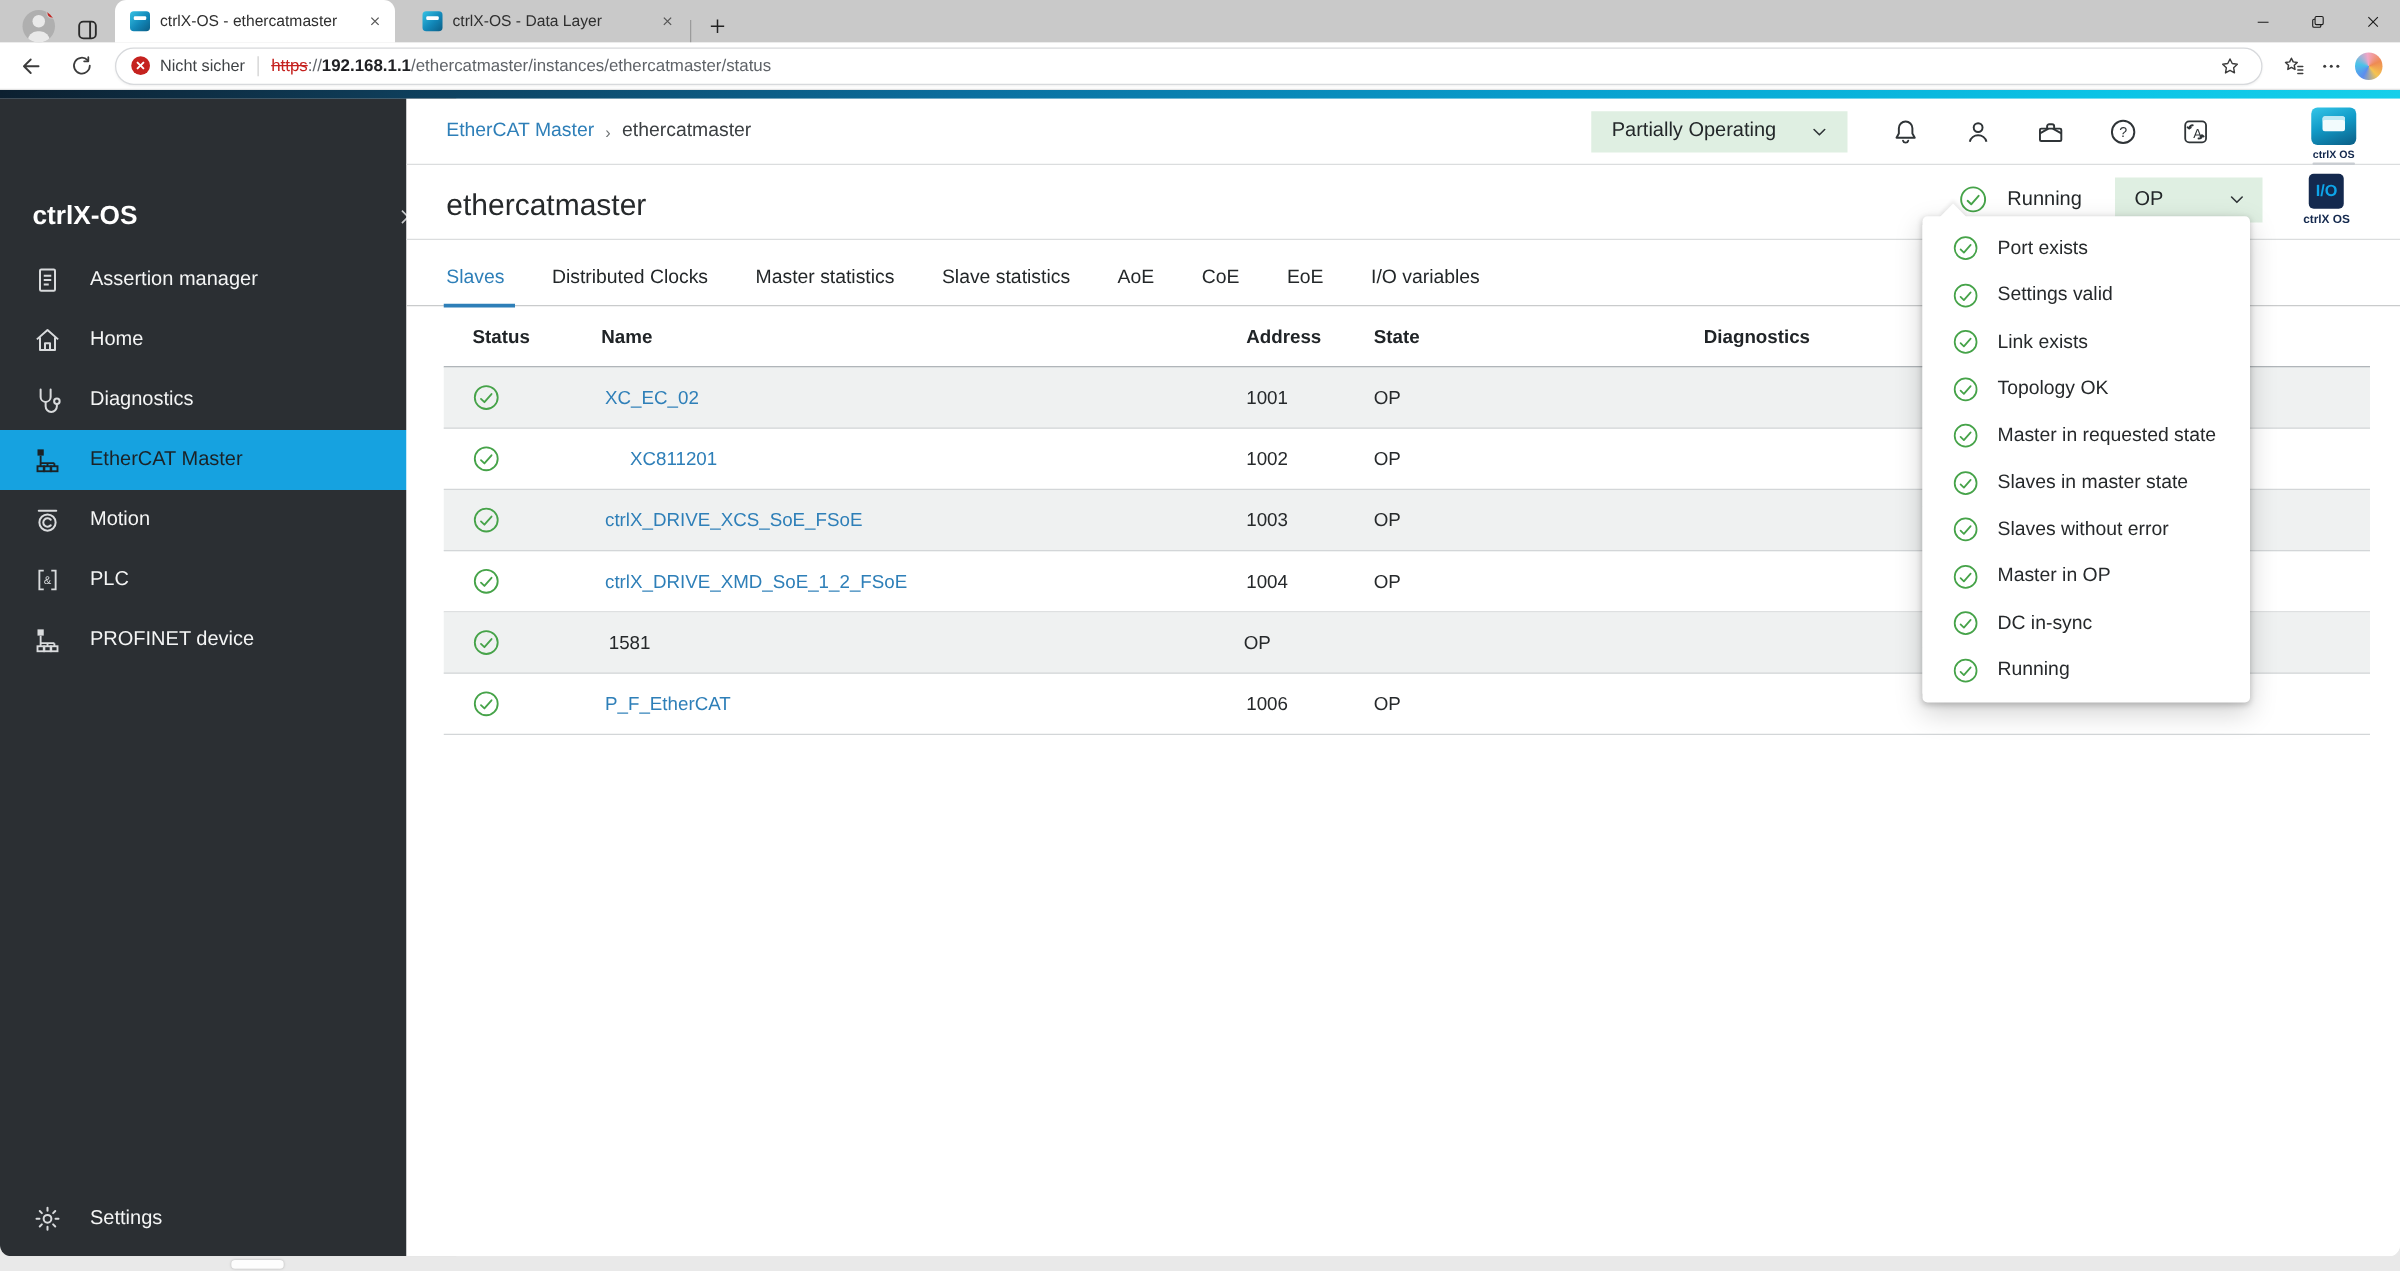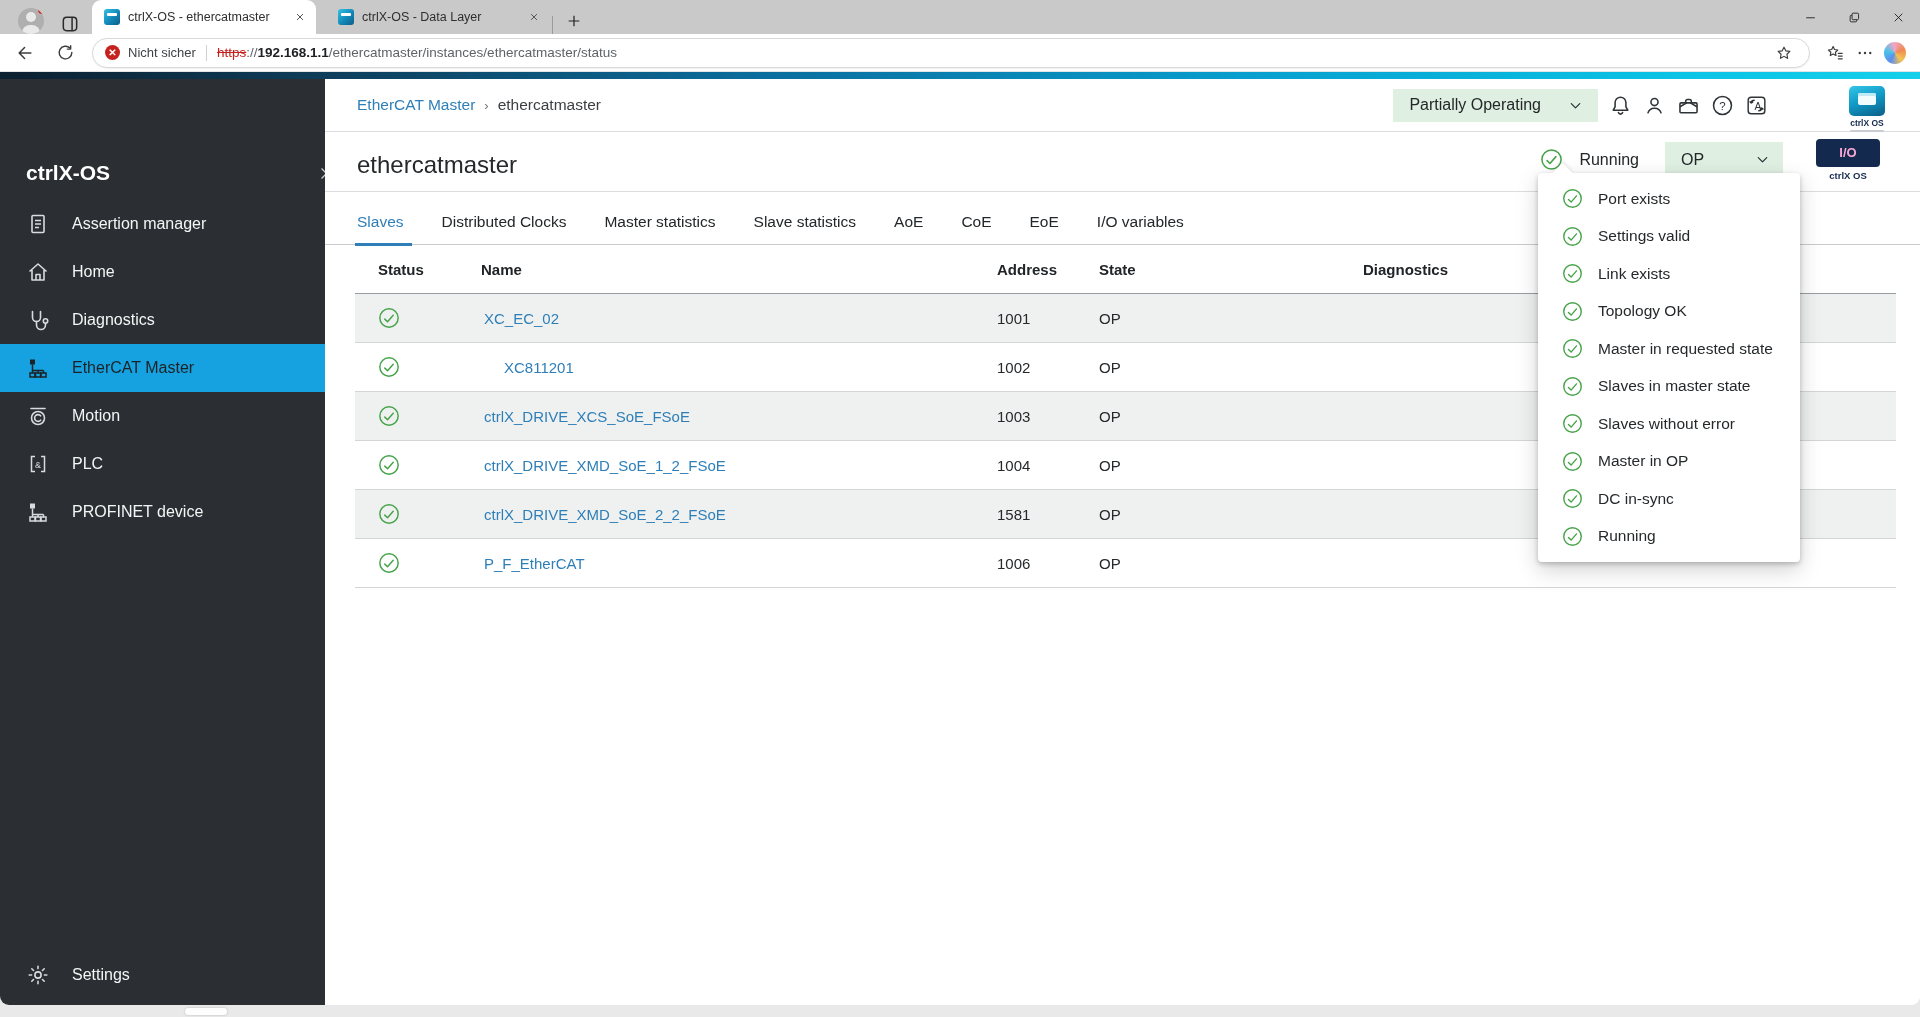--- a/index.html
+++ b/index.html
@@ -66,21 +66,21 @@
   .nav-chevron{margin-left:auto;color:#C9CCCE}
   .sidebar-footer{position:absolute;left:0;bottom:6px;width:100%}
 
   
   .main{position:absolute;top:7px;left:325px;right:0;height:926px;background:#fff}
   .breadcrumb-row{position:absolute;top:0;left:0;right:0;height:53px;border-bottom:1px solid #DBDDDE;
     display:flex;align-items:center;padding:0 150px 0 32px}
   .crumb-link{font-size:15.5px;color:#2E7FB8;text-decoration:none;cursor:pointer}
   .crumb-sep{color:#707476;font-size:13px;margin:0 9px}
   .crumb-current{font-size:15.5px;color:#3C4043}
-  .header-actions{margin-left:auto;display:flex;align-items:center;gap:7px}
+  .header-actions{margin-left:auto;display:flex;align-items:center;gap:31px}
   .status-pill{height:33px;background:#DFEFE2;display:flex;align-items:center;gap:26px;
     padding:0 14px 0 16px;font-size:16px;color:#232729;cursor:pointer;margin-right:2px}
   .hicon{width:27px;height:27px;display:flex;align-items:center;justify-content:center;color:#2F3437;cursor:pointer}
   .logo-tile-group{position:absolute;right:34px;top:7px;width:38px;text-align:center;cursor:pointer}
   .logo-tile{width:36px;height:30px;margin:0 auto;border-radius:5px;position:relative;
     background:linear-gradient(160deg,#35C6E8 0%,#119BC8 45%,#0B5E86 100%)}
   .logo-tile::after{content:"";position:absolute;left:9px;top:7px;width:18px;height:12px;border-radius:2px;
     background:#F2FBFD;box-shadow:inset 0 3px 0 #BFE9F4}
   .logo-label{font-size:8.5px;font-weight:bold;color:#14294E;margin-top:2px;white-space:nowrap}
   .logo-subline{height:2px;background:#C9CDD2;margin:2px 2px 0 2px;border-radius:1px}
@@ -88,21 +88,21 @@
   .title-row{position:absolute;top:53px;left:0;right:0;height:60px;border-bottom:1px solid #DBDDDE;
     display:flex;align-items:center;padding:0 40px 0 32px}
   .page-title{font-size:24px;font-weight:normal;color:#26292B;margin-top:6px}
   .master-state-group{margin-left:auto;display:flex;align-items:center;margin-top:-4px}
   .run-check{width:23px;height:23px}
   .run-label{font-size:16px;color:#232729;margin:0 26px 0 16px}
   .op-select{width:118px;height:36px;background:#DFEFE2;display:flex;align-items:center;
     padding:0 12px 0 16px;font-size:16px;color:#232729;cursor:pointer}
   .op-select .chev{margin-left:auto}
   .io-group{margin-left:33px;text-align:center}
-  .io-badge{width:64px;height:28px;background:#14294E;border-radius:4px;color:#f9a8d4;
+  .io-badge{width:28px;height:28px;background:#14294E;border-radius:4px;color:#0ea5e9;
     font-size:13px;font-weight:bold;display:flex;align-items:center;justify-content:center;margin:0 auto}
   .io-label{font-size:9.5px;font-weight:bold;color:#14294E;margin-top:3px;white-space:nowrap}
 
   .tabs-row{position:absolute;top:113px;left:0;right:0;height:53px;display:flex;align-items:center;
     gap:38px;padding:10px 24px 0 32px;border-bottom:1px solid #C9CBCC}
   .tab-item{font-size:15.5px;color:#232729;cursor:pointer;position:relative;padding-bottom:2px;white-space:nowrap}
   .tab-item.active{color:#2E7FB8}
   .tab-item.active::after{content:"";position:absolute;left:-2px;right:-8px;bottom:-13px;height:3px;background:#2E7FB8}
 
   
@@ -499,21 +499,20 @@
         <span class="cell-addr">1004</span>
         <span class="cell-state">OP</span>
         <span class="cell-diag"></span>
       </div>
       <div class="trow body gray">
         <span class="cell-status">
             <svg viewBox="0 0 24 24">
               <use href="#ic-check"></use>
             </svg>
           </span>
-        <span class="cell-name"><a>ctrlX_DRIVE_XMD_SoE_2_2_FSoE</a></span>
         <span class="cell-addr">1581</span>
         <span class="cell-state">OP</span>
         <span class="cell-diag"></span>
       </div>
       <div class="trow body">
         <span class="cell-status">
             <svg viewBox="0 0 24 24">
               <use href="#ic-check"></use>
             </svg>
           </span>

